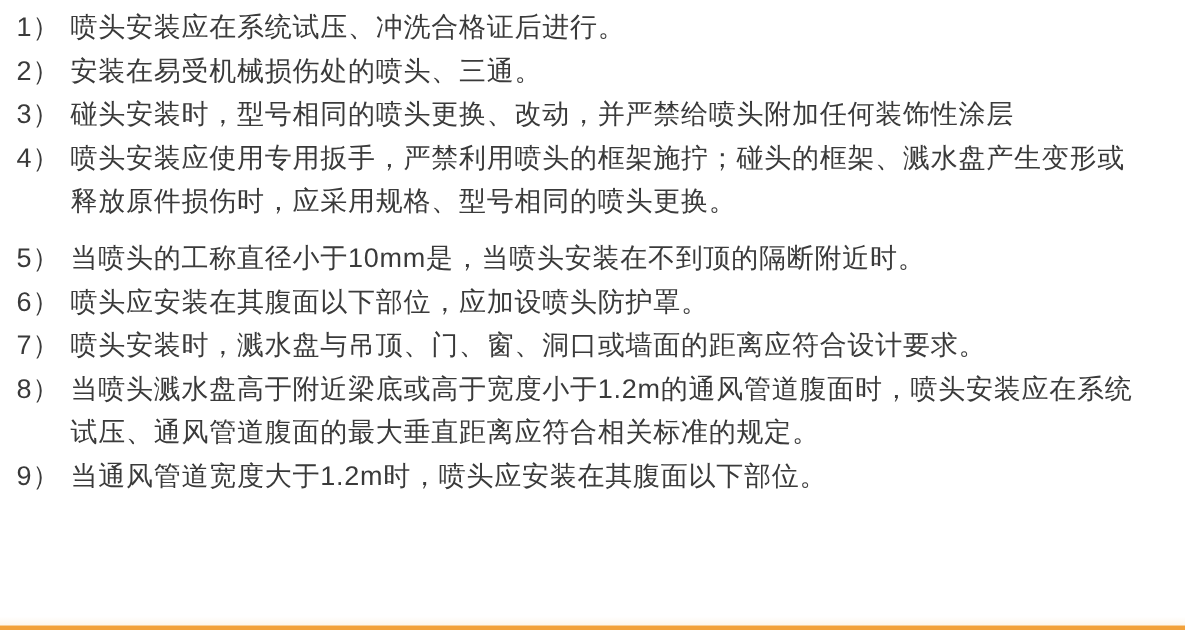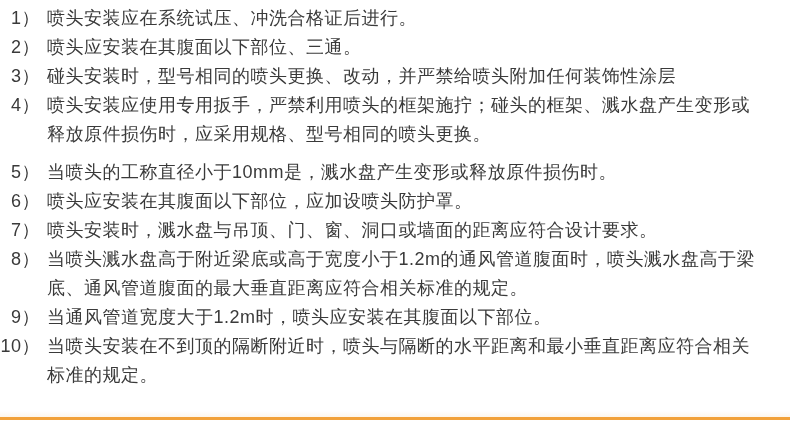--- a/index.html
+++ b/index.html
@@ -63,59 +63,55 @@
 
 <div class="doc">
 
   <div class="item">
     <span class="num">1）</span>
     <span class="txt">喷头安装应在系统试压、冲洗合格证后进行。</span>
   </div>
 
   <div class="item">
     <span class="num">2）</span>
-    <span class="txt">喷头应安装在其腹面以下部位、三通。</span>
+    <span class="txt">安装在易受机械损伤处的喷头、三通。</span>
   </div>
 
   <div class="item">
     <span class="num">3）</span>
     <span class="txt">碰头安装时，型号相同的喷头更换、改动，并严禁给喷头附加任何装饰性涂层</span>
   </div>
 
   <div class="item sp-after">
     <span class="num">4）</span>
     <span class="txt">喷头安装应使用专用扳手，严禁利用喷头的框架施拧；碰头的框架、溅水盘产生变形或释放原件损伤时，应采用规格、型号相同的喷头更换。</span>
   </div>
 
   <div class="item">
     <span class="num">5）</span>
-    <span class="txt">当喷头的工称直径小于10mm是，溅水盘产生变形或释放原件损伤时。</span>
+    <span class="txt">当喷头的工称直径小于10mm是，当喷头安装在不到顶的隔断附近时。</span>
   </div>
 
   <div class="item">
     <span class="num">6）</span>
     <span class="txt">喷头应安装在其腹面以下部位，应加设喷头防护罩。</span>
   </div>
 
   <div class="item">
     <span class="num">7）</span>
     <span class="txt">喷头安装时，溅水盘与吊顶、门、窗、洞口或墙面的距离应符合设计要求。</span>
   </div>
 
   <div class="item">
     <span class="num">8）</span>
-    <span class="txt">当喷头溅水盘高于附近梁底或高于宽度小于1.2m的通风管道腹面时，喷头溅水盘高于梁底、通风管道腹面的最大垂直距离应符合相关标准的规定。</span>
+    <span class="txt">当喷头溅水盘高于附近梁底或高于宽度小于1.2m的通风管道腹面时，喷头安装应在系统试压、通风管道腹面的最大垂直距离应符合相关标准的规定。</span>
   </div>
 
   <div class="item">
     <span class="num">9）</span>
     <span class="txt">当通风管道宽度大于1.2m时，喷头应安装在其腹面以下部位。</span>
   </div>
 
-  <div class="item">
-    <span class="num">10）</span>
-    <span class="txt">当喷头安装在不到顶的隔断附近时，喷头与隔断的水平距离和最小垂直距离应符合相关标准的规定。</span>
-  </div>
 
 </div>
 
 <div class="bottom-fade"></div>
 <div class="bottom-bar" style="background: rgb(242, 161, 58);"></div>
 
 </body></html>

